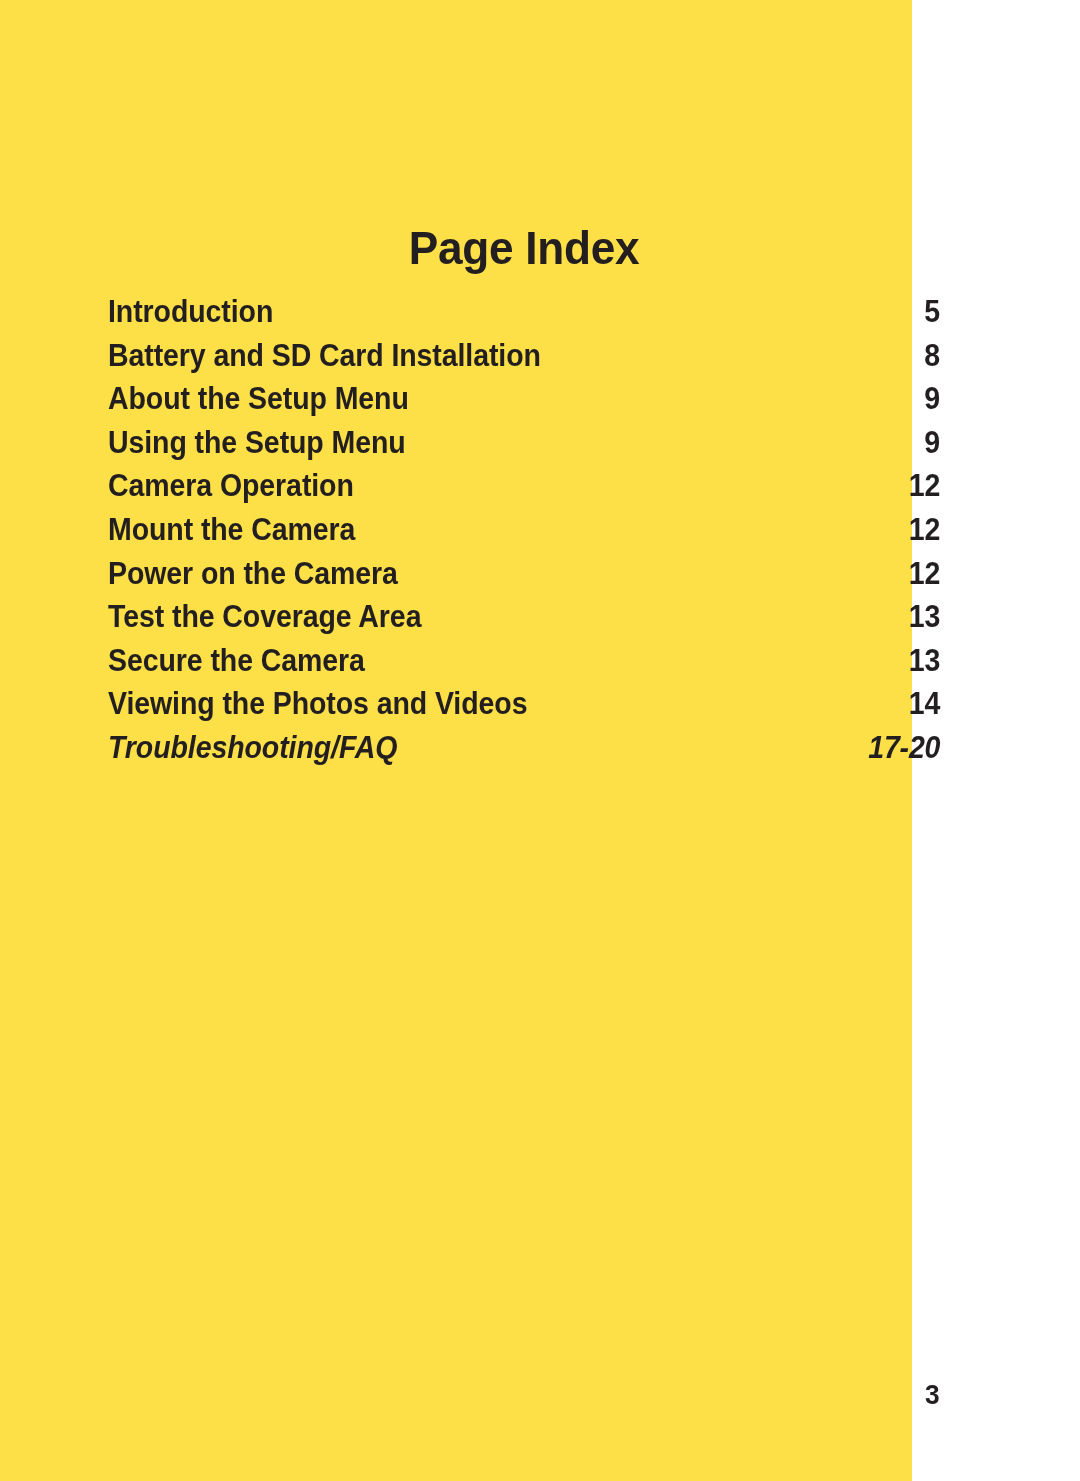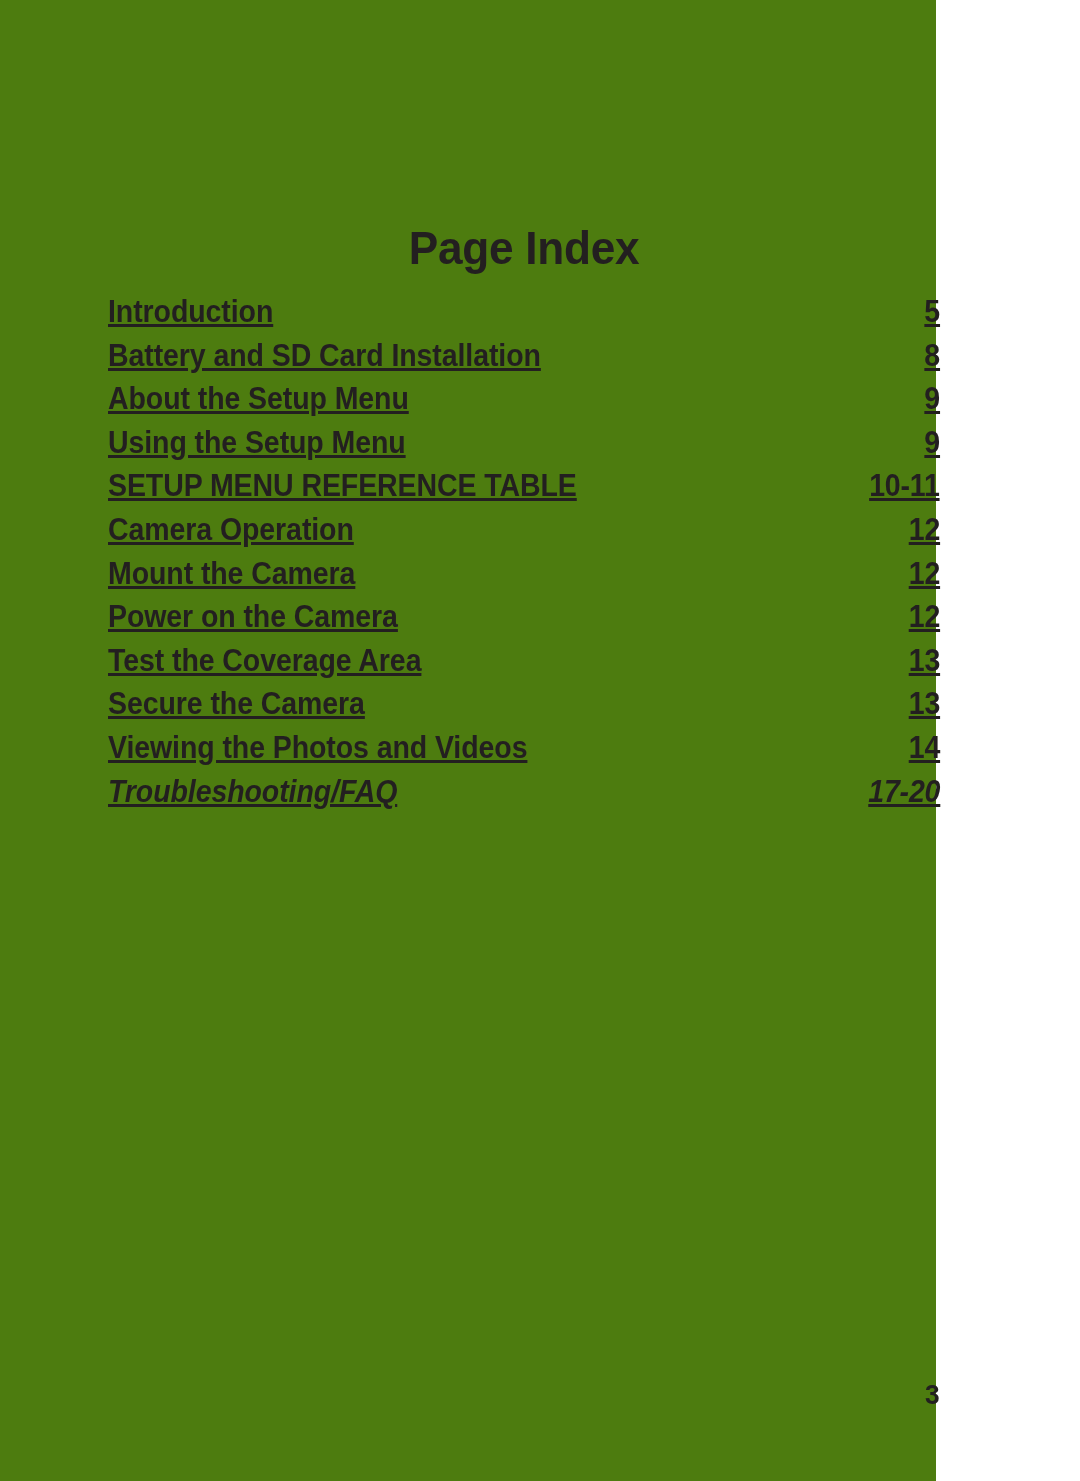--- a/index.html
+++ b/index.html
@@ -16,22 +16,21 @@
     color: #231f20;
     -webkit-font-smoothing: antialiased;
   }
 
   .page {
     position: absolute;
     left: 0;
     top: 0;
     width: 912px;
     height: 1481px;
-    background: #4d7c0f;
-    padding-left: 24px;
+    background: #fde047;
   }
 
   .content-column {
     position: absolute;
     left: 108px;
     top: 0;
     width: 832px;
   }
 
   
@@ -50,21 +49,20 @@
     transform-origin: center center;
     white-space: nowrap;
   }
 
   
   .index-list {
     position: absolute;
     left: 0;
     top: 296px;
     width: 832px;
-    text-decoration: underline;
   }
 
   .index-row {
     position: relative;
     height: 43.6px;
     display: flex;
     align-items: baseline;
     justify-content: space-between;
     width: 832px;
   }
@@ -137,24 +135,20 @@
         </div>
         <div class="index-row">
           <span class="index-label">About the Setup Menu</span>
           <span class="index-page">9</span>
         </div>
         <div class="index-row">
           <span class="index-label">Using the Setup Menu</span>
           <span class="index-page">9</span>
         </div>
         <div class="index-row">
-          <span class="index-label">SETUP MENU REFERENCE TABLE</span>
-          <span class="index-page">10-11</span>
-        </div>
-        <div class="index-row">
           <span class="index-label">Camera Operation</span>
           <span class="index-page">12</span>
         </div>
         <div class="index-row">
           <span class="index-label">Mount the Camera</span>
           <span class="index-page">12</span>
         </div>
         <div class="index-row">
           <span class="index-label">Power on the Camera</span>
           <span class="index-page">12</span>

